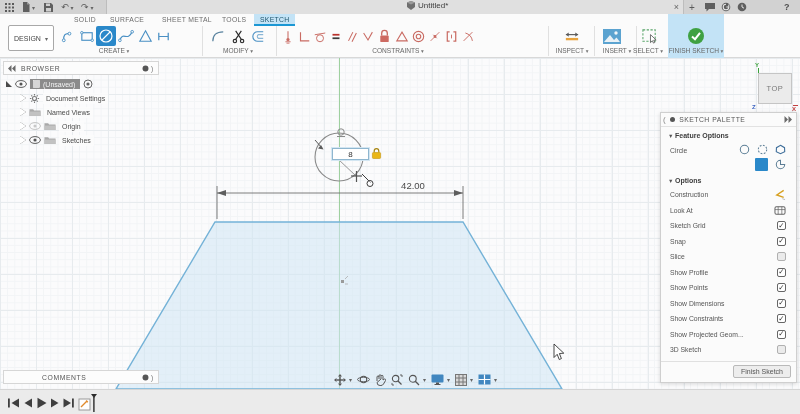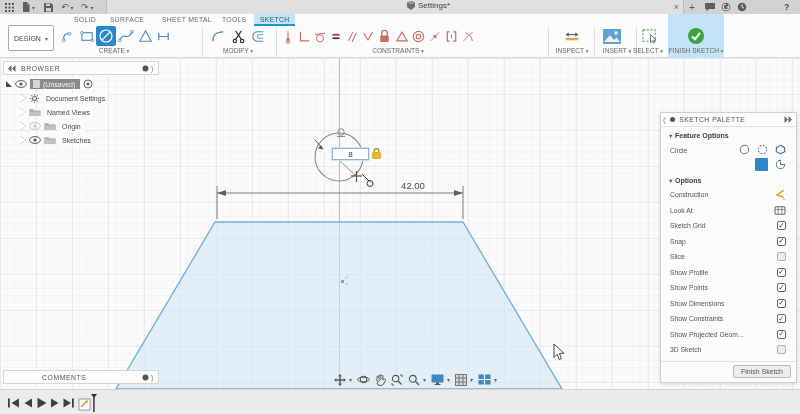--- a/index.html
+++ b/index.html
@@ -136,21 +136,21 @@
     </span>
     <span class="tb-ic" style="left:61px">↶<span class="caret-s">▾</span></span>
     <span class="tb-ic" style="left:81px">↷<span class="caret-s">▾</span></span>
 
     <div id="doc-tab">
       <span id="doc-title">
         <svg width="8" height="9" viewBox="0 0 8 9">
             <path d="M4 0 L8 1.6 V6 L4 9 L0 6 V1.6 Z" fill="#6f6f6f"></path>
             <path d="M4 0 L8 1.6 L4 3.4 L0 1.6 Z" fill="#9b9b9b"></path>
           </svg>
-        <span>Settings*</span>
+        <span>Untitled*</span>
       </span>
       <span class="tb-ic" style="right:4px;color:#666">×</span>
     </div>
     <span class="tb-ic" style="left:689px;font-size:10px">+</span>
     <span class="tb-ic" style="left:705px">
       <svg width="10" height="9" viewBox="0 0 10 9">
           <path d="M0 0 h10 v6 h-6 l-2.5 2.5 v-2.5 H0 Z" fill="#5f5f5f"></path>
         </svg>
     </span>
     <span class="tb-ic" style="left:721px">
@@ -410,20 +410,28 @@
   </svg>
 
   <div id="radius-input">8</div>
   <div class="abs" style="left:371px;top:147px">
     <svg width="11" height="13" viewBox="0 0 11 13">
         <path d="M3.2 5.5 V4 a2.3 2.3 0 0 1 4.6 0 v1.5" stroke="#a8850f" stroke-width="1.2" fill="none"></path>
         <rect x="1.4" y="5.5" width="8.2" height="6" rx="1" fill="#eab616" stroke="#c2930c" stroke-width=".6"></rect>
       </svg>
   </div>
 
+  <div id="viewcube">
+    <div class="vc-axis" style="left:3px;top:0;color:#3aa23a">Y</div>
+    <div class="abs" style="left:6px;top:6px;width:1px;height:6px;background:#3aa23a"></div>
+    <div id="vc-face">TOP</div>
+    <div class="abs" style="left:41px;top:43px;width:5px;height:1px;background:#c24040"></div>
+    <div class="vc-axis" style="left:40px;top:44px;color:#c24040">X</div>
+    <div class="vc-axis" style="left:0px;top:42px;color:#3b63c2">Z</div>
+  </div>
 
   <div class="panel-hdr" id="browser-hdr">
     <svg width="8" height="7" viewBox="0 0 8 7" style="margin-left:4px">
         <path d="M3.5 0 L0 3.5 L3.5 7 Z M7.5 0 L4 3.5 L7.5 7 Z" fill="#6a6a6a"></path>
       </svg>
     <span style="margin-left:5px">BROWSER</span>
     <span class="hdr-right">
       <svg width="7" height="7" viewBox="0 0 8 8">
           <circle cx="4" cy="4" r="3.4" fill="#555"></circle>
         </svg>

